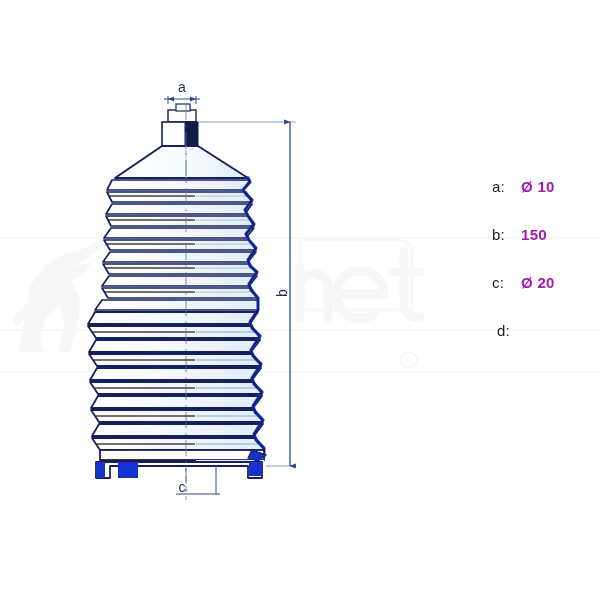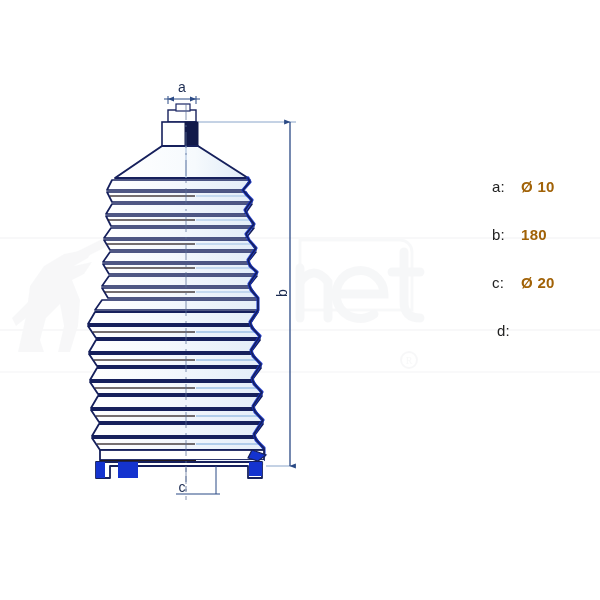--- a/index.html
+++ b/index.html
@@ -55,21 +55,21 @@
   }
   .legend-key {
     font-size: 15px;
     color: #222222;
     font-weight: normal;
     min-width: 22px;
     letter-spacing: 0.2px;
   }
   .legend-val {
     font-size: 15px;
-    color: #a16207;
+    color: #a21caf;
     font-weight: bold;
     margin-left: 7px;
     letter-spacing: 0.3px;
   }
   .legend-row.indent .legend-key {
     padding-left: 5px;
   }
 </style>
 </head>
 <body>
@@ -300,21 +300,21 @@
 
   <div class="legend">
 
     <div class="legend-row">
       <span class="legend-key">a:</span>
       <span class="legend-val">Ø 10</span>
     </div>
 
     <div class="legend-row">
       <span class="legend-key">b:</span>
-      <span class="legend-val">180</span>
+      <span class="legend-val">150</span>
     </div>
 
     <div class="legend-row">
       <span class="legend-key">c:</span>
       <span class="legend-val">Ø 20</span>
     </div>
 
     <div class="legend-row indent">
       <span class="legend-key">d:</span>
       <span class="legend-val"></span>

